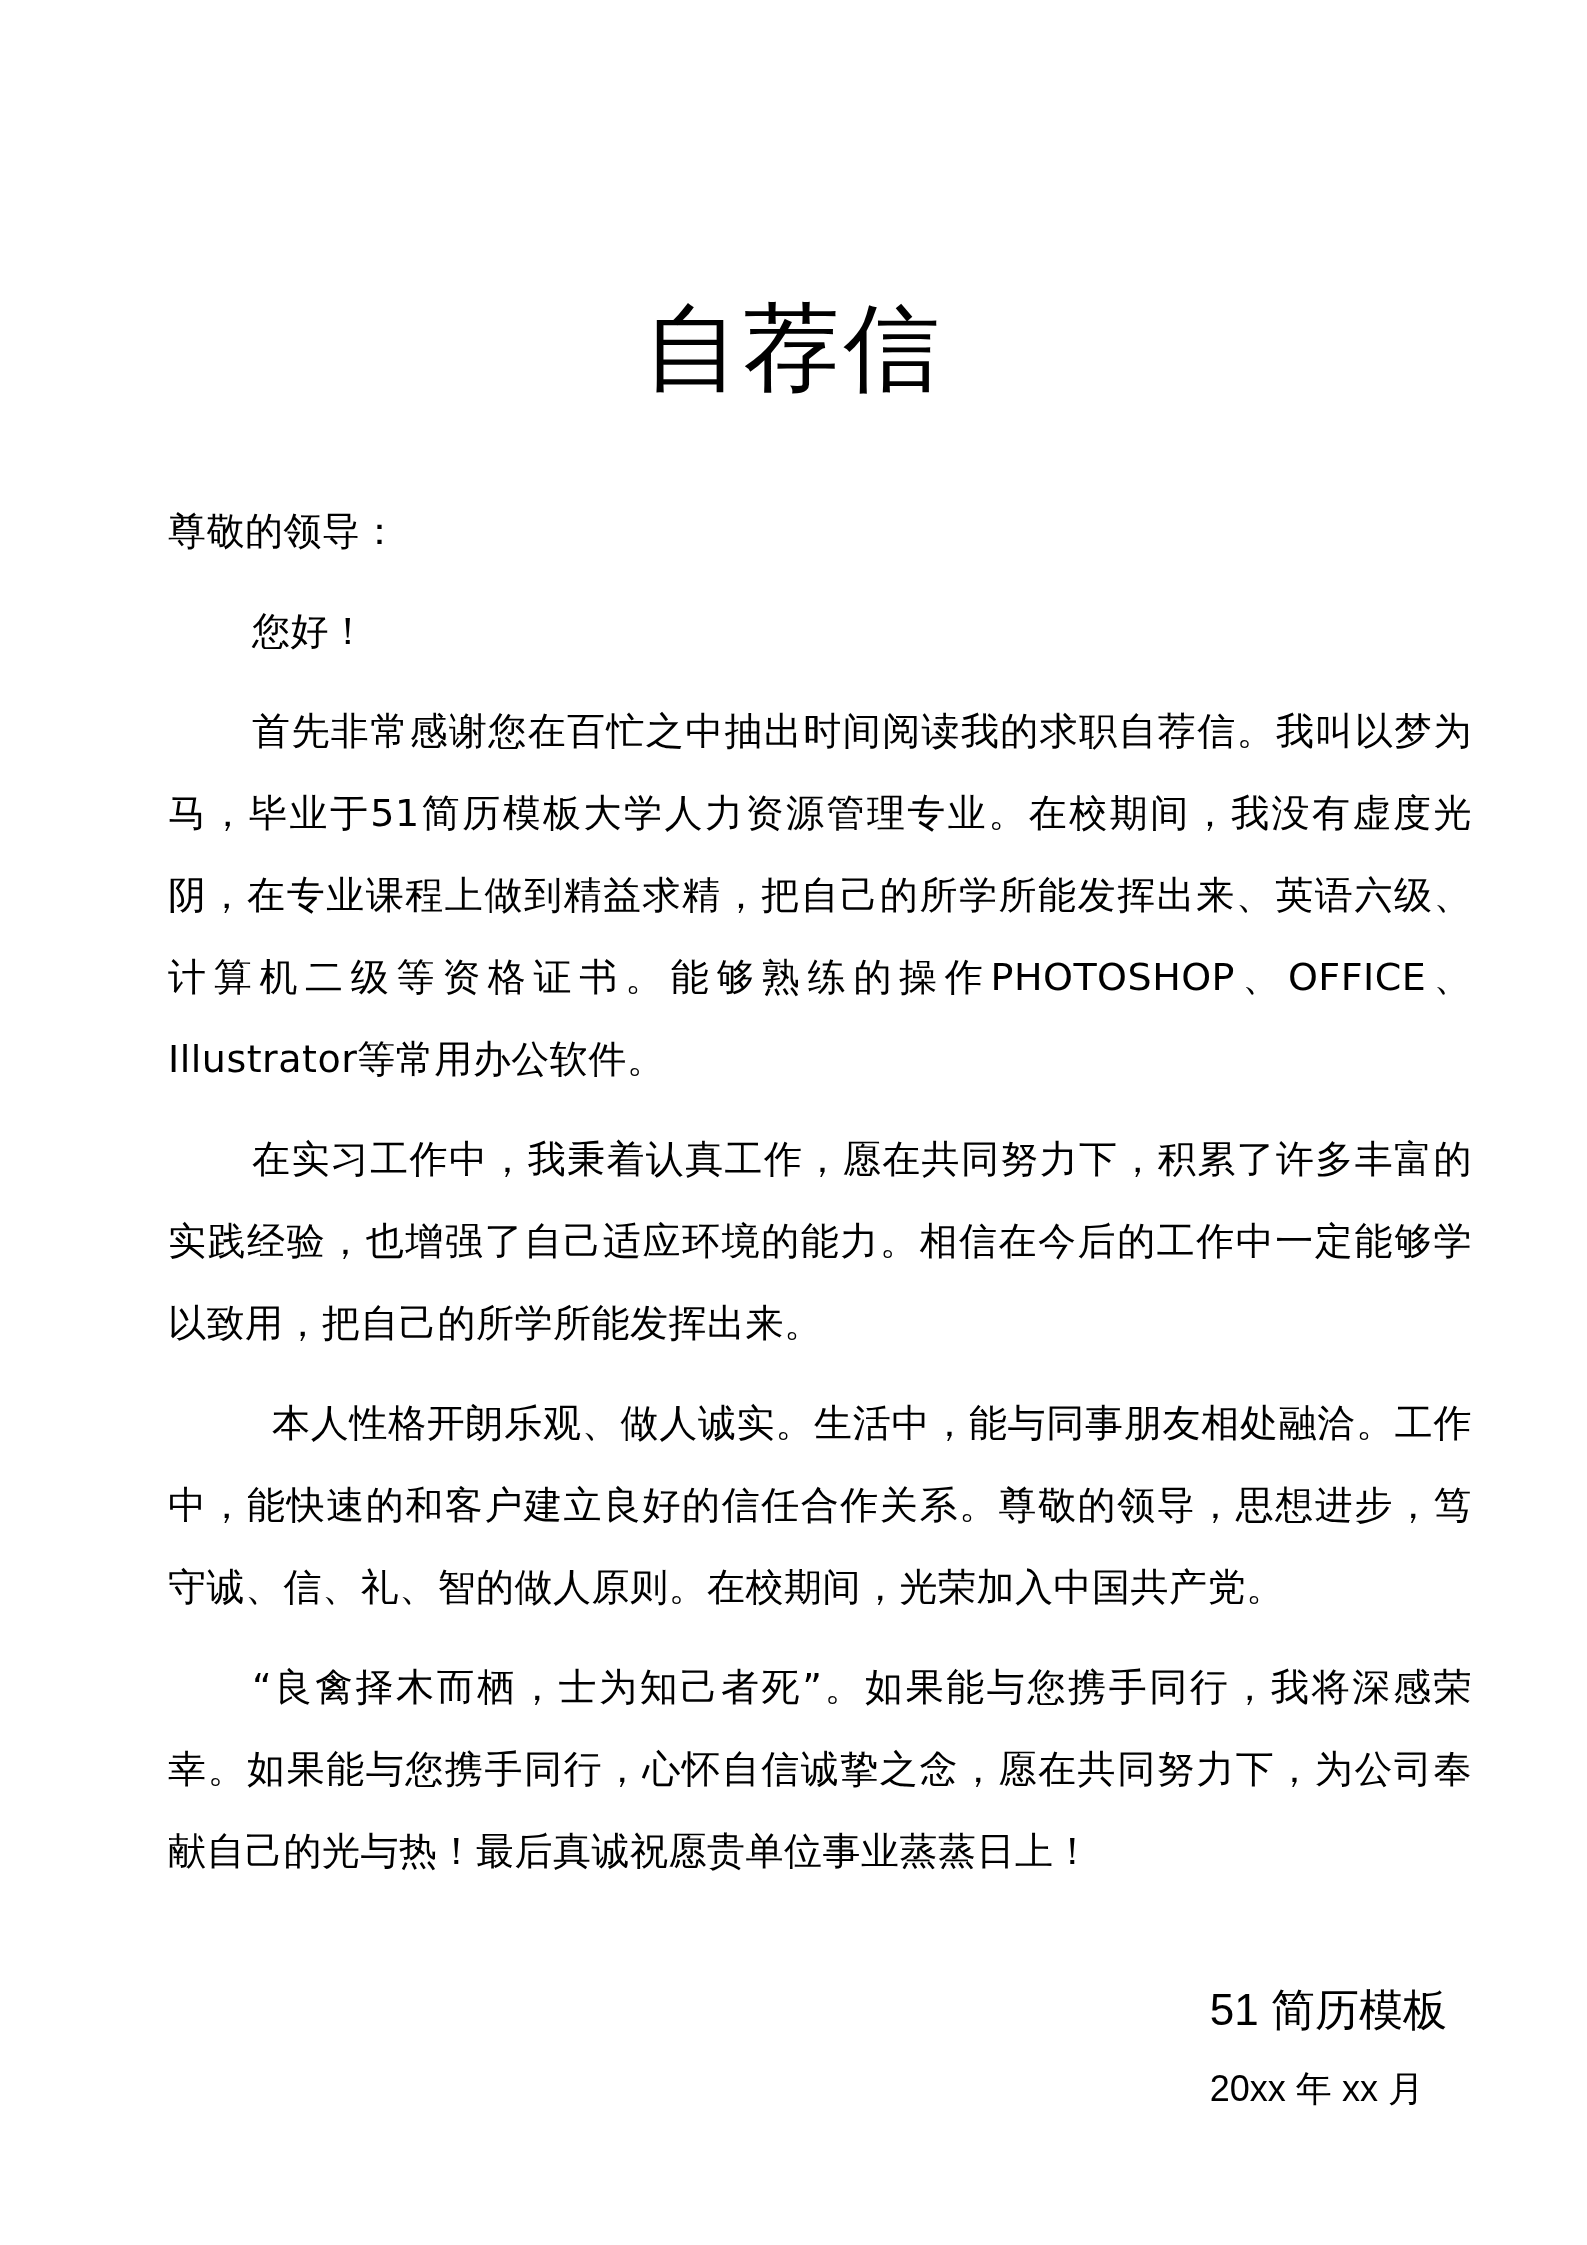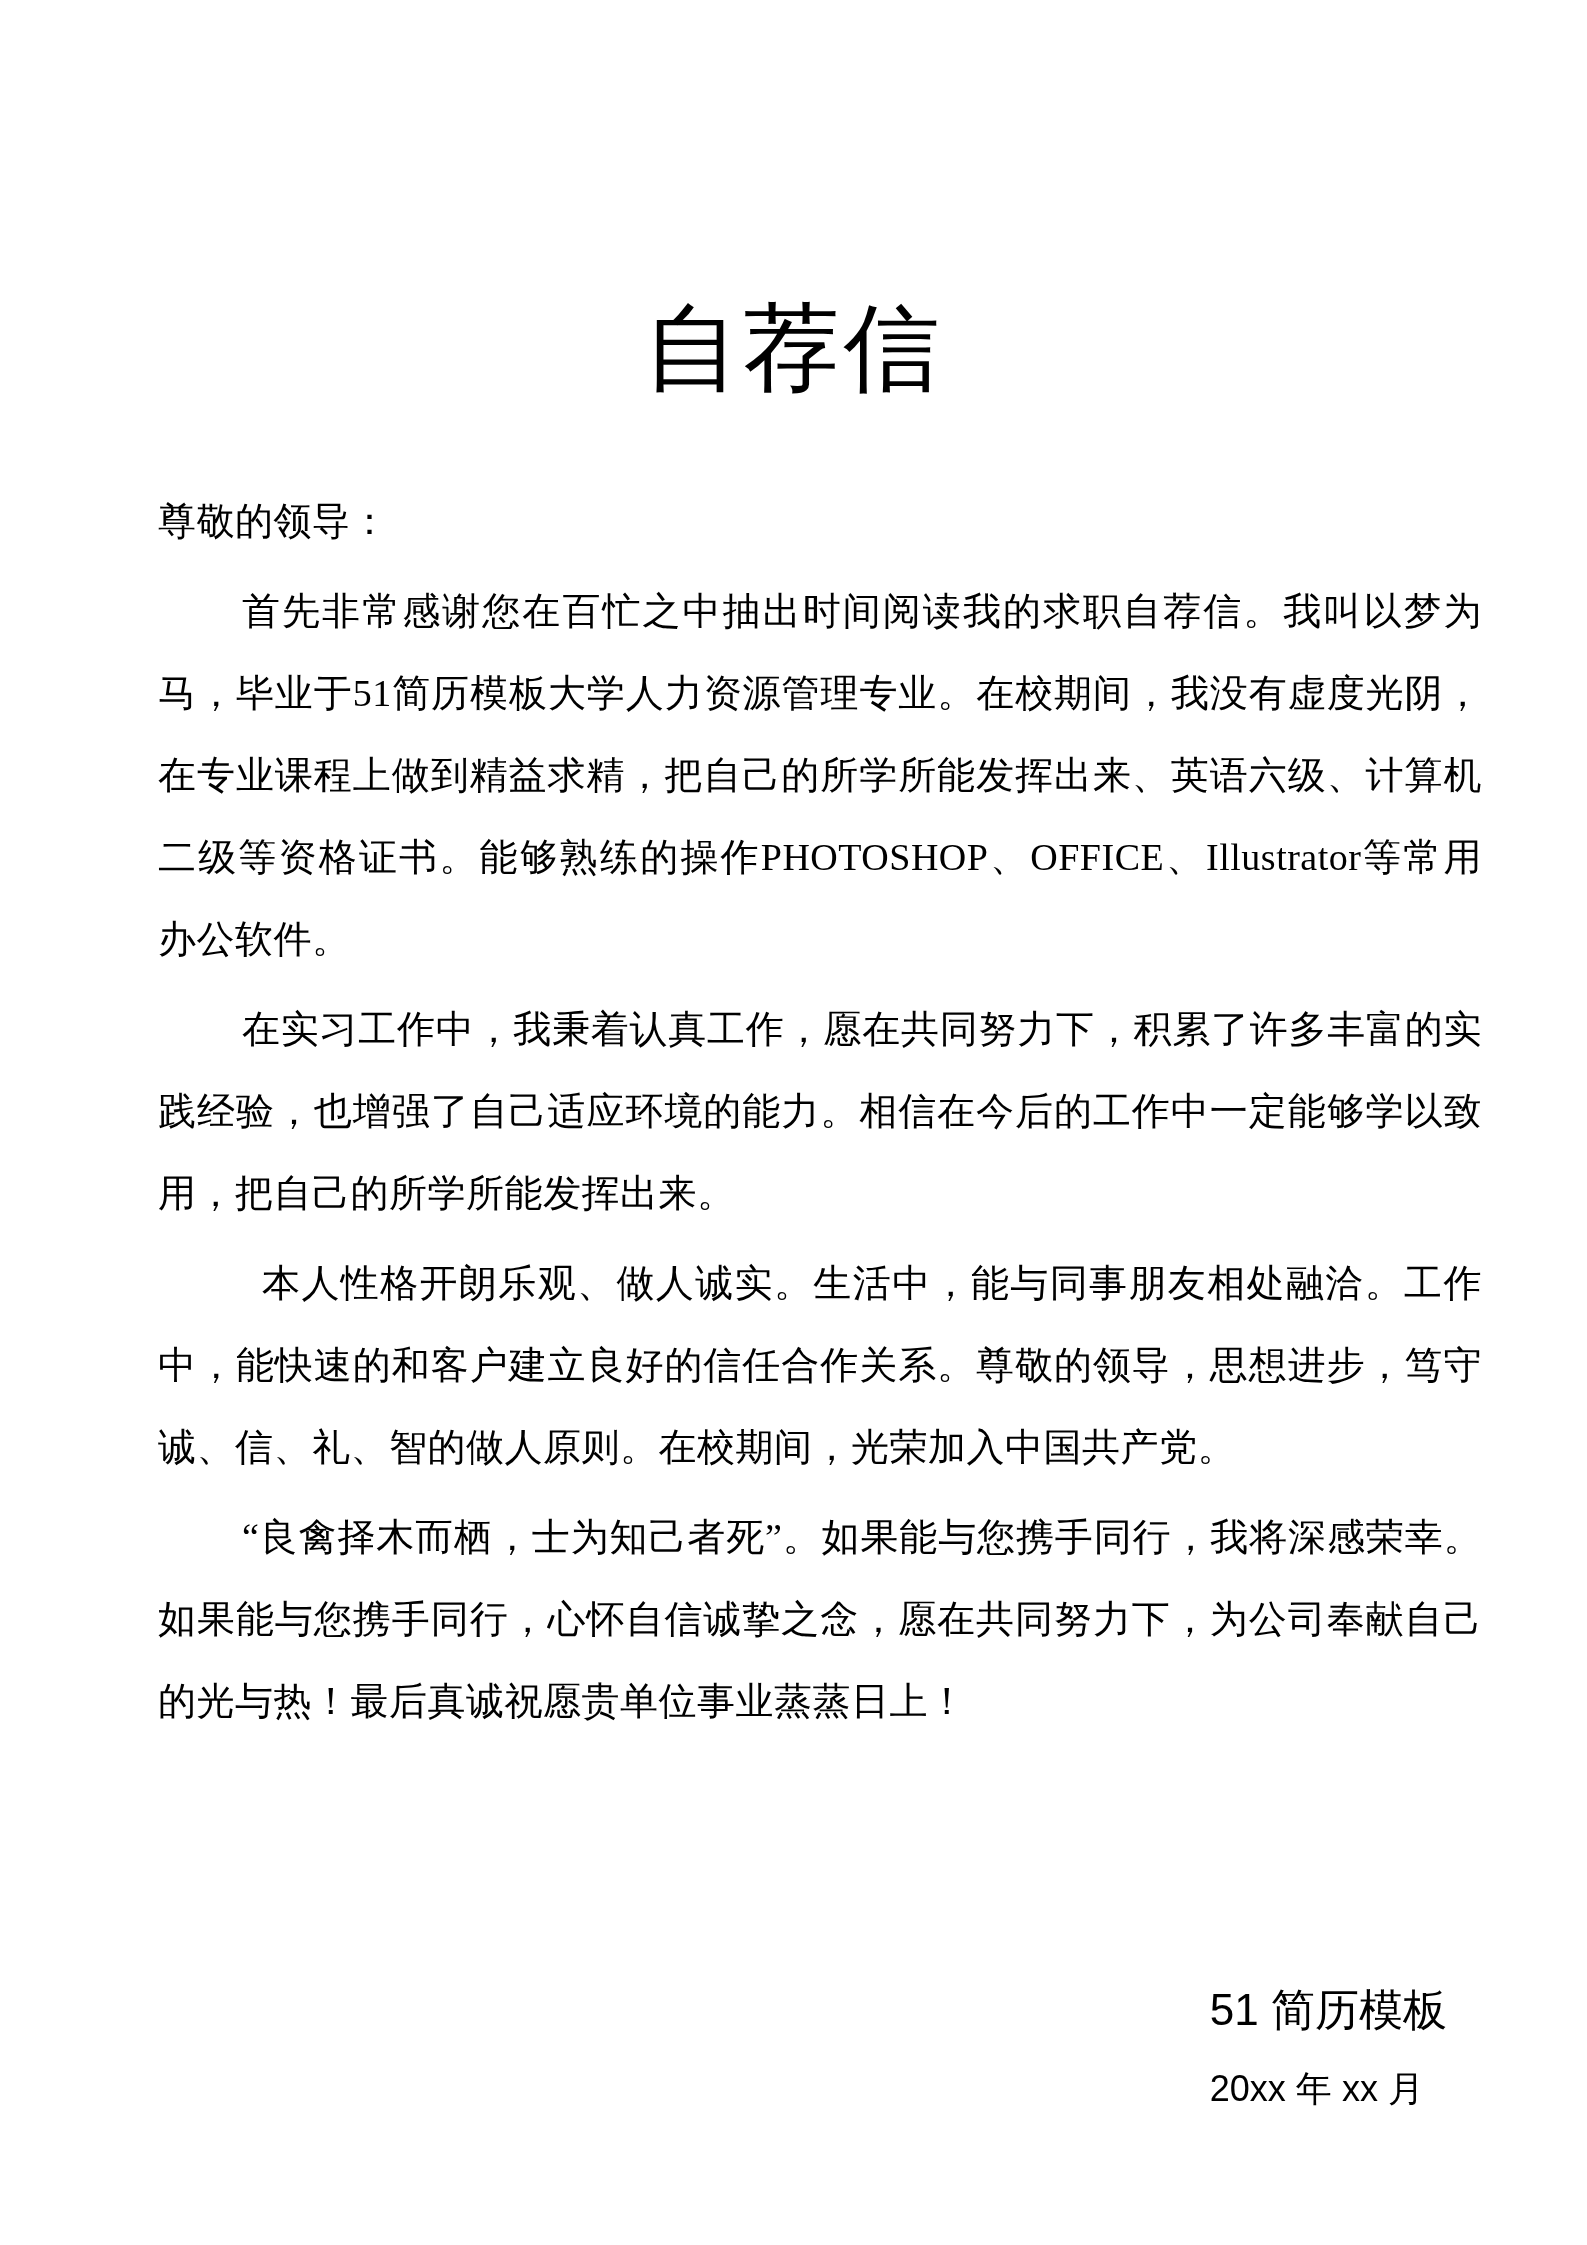--- a/index.html
+++ b/index.html
@@ -30,25 +30,24 @@
     }
     .body {
       position: absolute;
       left: 150px;
       top: 472px;
       width: 1340px;
       font-size: 38px;
       line-height: 82px;
     }
     .body p {
-      margin: 8px;
+      margin: 18px;
       text-align: justify;
       text-justify: inter-character;
       letter-spacing: 0.5px;
-      font-family: Liberation Serif, serif;
     }
     .indent { text-indent: 84px; }
     .indent-extra { text-indent: 104px; }
     .signature {
       position: absolute;
       right: 98px;
       top: 1975px;
       text-align: left;
       font-family: "Liberation Sans", sans-serif;
     }
@@ -57,20 +56,21 @@
   </style>
 </head>
 <body>
 
 <div class="page">
 
   <h1 class="title">自荐信</h1>
 
   <div class="body">
     <p>尊敬的领导：</p>
+    <p class="indent">您好！</p>
     <p class="indent">首先非常感谢您在百忙之中抽出时间阅读我的求职自荐信。我叫以梦为马，毕业于51简历模板大学人力资源管理专业。在校期间，我没有虚度光阴，在专业课程上做到精益求精，把自己的所学所能发挥出来、英语六级、计算机二级等资格证书。能够熟练的操作PHOTOSHOP、OFFICE、Illustrator等常用办公软件。</p>
     <p class="indent">在实习工作中，我秉着认真工作，愿在共同努力下，积累了许多丰富的实践经验，也增强了自己适应环境的能力。相信在今后的工作中一定能够学以致用，把自己的所学所能发挥出来。</p>
     <p class="indent-extra">本人性格开朗乐观、做人诚实。生活中，能与同事朋友相处融洽。工作中，能快速的和客户建立良好的信任合作关系。尊敬的领导，思想进步，笃守诚、信、礼、智的做人原则。在校期间，光荣加入中国共产党。</p>
     <p class="indent">“良禽择木而栖，士为知己者死”。如果能与您携手同行，我将深感荣幸。如果能与您携手同行，心怀自信诚挚之念，愿在共同努力下，为公司奉献自己的光与热！最后真诚祝愿贵单位事业蒸蒸日上！</p>
   </div>
 
   <div class="signature">
     <div class="sig-name">51 简历模板</div>
     <div class="sig-date">20xx 年 xx 月</div>
   </div>

